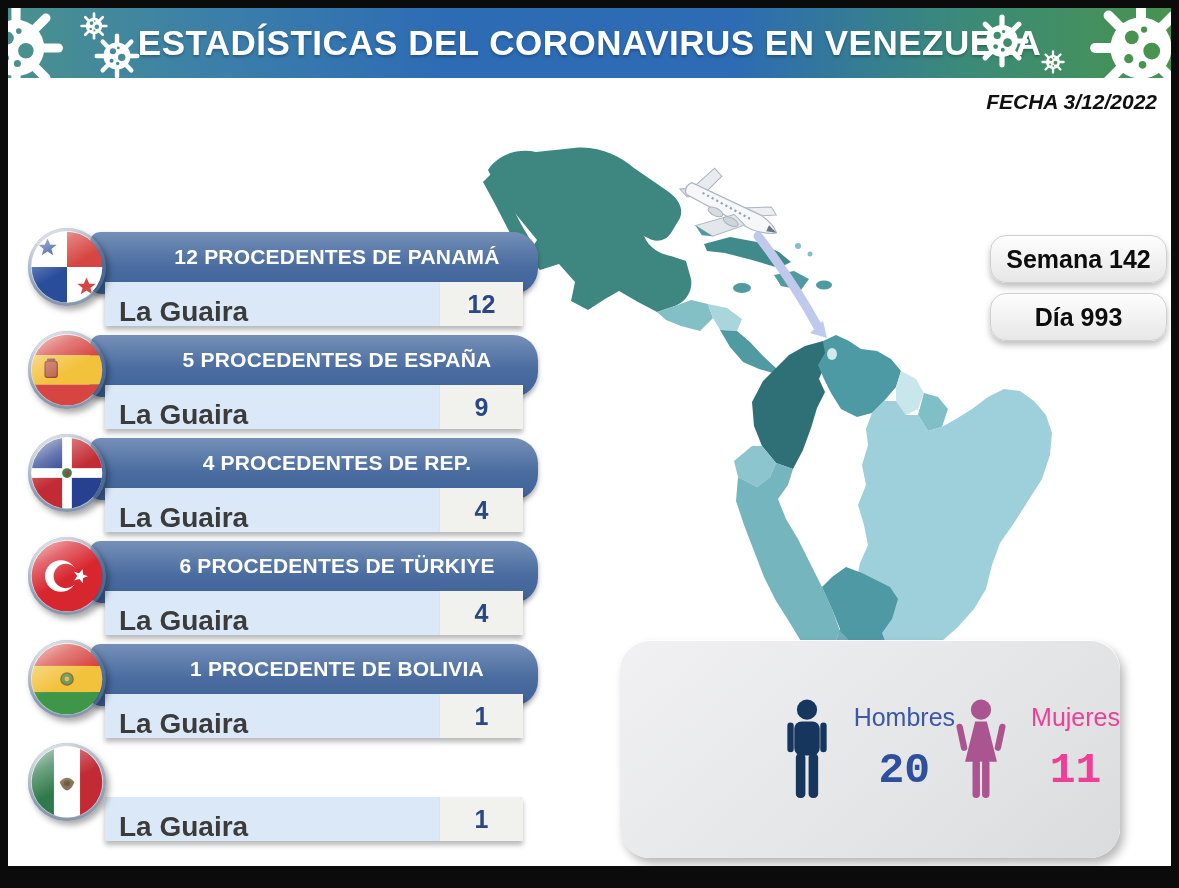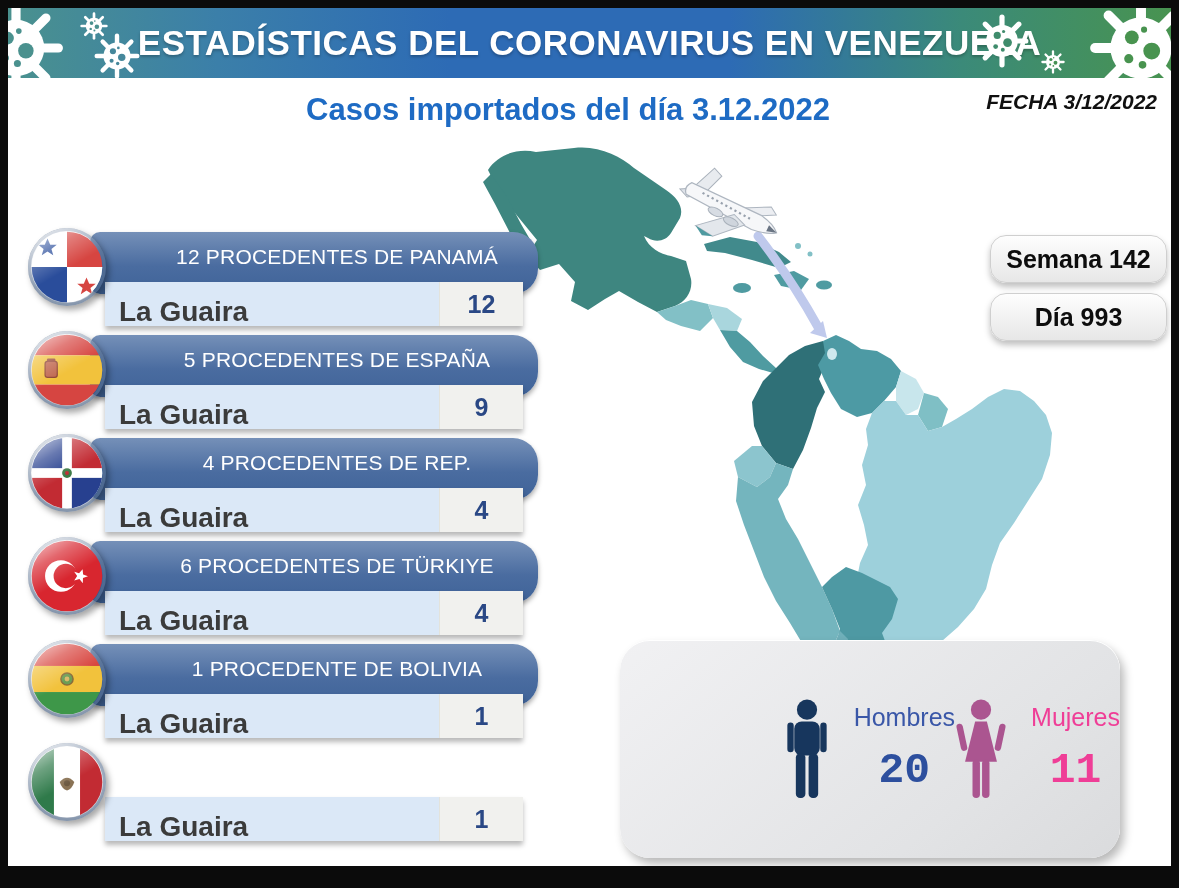--- a/index.html
+++ b/index.html
@@ -29,21 +29,21 @@
   #pill-week{top:227px}#pill-day{top:285px}
 
   
   .map{position:absolute;left:472px;top:132px;width:580px;height:620px;z-index:1;}
 
   
   .origin-row{position:absolute;left:20px;width:540px;height:96px;z-index:3;}
   .origin-row .bar{position:absolute;left:62px;top:0;width:448px;height:62px;box-sizing:border-box;
     background:linear-gradient(180deg,#7590b8 0%,#4a6ca0 55%,#3f6398 100%);
     border-radius:10px 25px 25px 10px;box-shadow:0 3px 5px rgba(0,0,0,.35);
-    color:#fff;font-weight:normal;font-size:21px;text-align:center;line-height:50px;padding-left:46px;letter-spacing:.2px;}
+    color:#fff;font-weight:bold;font-size:21px;text-align:center;line-height:50px;padding-left:46px;letter-spacing:.2px;}
   .origin-row .subrow{position:absolute;left:77px;top:50px;width:418px;height:44px;background:#dbe8f7;
     box-shadow:0 4px 5px rgba(0,0,0,.28);}
   .subrow .city{position:absolute;left:14px;top:8px;line-height:44px;font-size:28px;font-weight:bold;color:#3b3b3b;}
   .subrow .count{position:absolute;right:0;top:0;width:84px;height:44px;background:#f1f1ee;border-left:1px solid #e3e3dc;
     box-sizing:border-box;text-align:center;line-height:44px;font-size:25px;font-weight:bold;color:#2a4885;}
   .flag{position:absolute;left:0;top:-4px;width:78px;height:78px;border-radius:50%;overflow:hidden;
     box-shadow:inset 0 0 0 3px rgba(96,118,149,.55),inset 0 -6px 10px rgba(10,40,80,.35),3px 4px 6px rgba(0,0,0,.35);}
   .flag svg{position:absolute;inset:0;width:100%;height:100%;}
   .flag::after{content:"";position:absolute;inset:0;border-radius:50%;
     background:linear-gradient(150deg,rgba(255,255,255,.85) 0%,rgba(255,255,255,.3) 28%,rgba(255,255,255,0) 52%);}
@@ -101,21 +101,20 @@
     </svg>
     <h1>ESTADÍSTICAS DEL CORONAVIRUS EN VENEZUELA</h1>
     <svg class="virus-right" viewBox="0 0 230 70">
       <use href="#virusSym" x="34" y="6" width="54" height="54" style="color:#3f8c6c"></use>
       <use href="#virusSym" x="100" y="42" width="24" height="24" style="color:#459154"></use>
       <use href="#virusSym" x="148" y="-12" width="104" height="104" style="color:#48934f"></use>
     </svg>
   </div>
 
   <div class="fecha">FECHA 3/12/2022</div>
-  <div class="title">Casos importados del día 3.12.2022</div>
 
   <div class="pill" id="pill-week">Semana 142</div>
   <div class="pill" id="pill-day">Día 993</div>
 
   <svg class="map" viewBox="0 0 580 620">
     <path fill="#3E8680" d="M8,30 C18,14 38,8 56,12 L94,8 C118,5 140,16 154,28 L186,50 C198,58 204,68 200,78 L191,93 C186,101 176,103 168,98 L164,96 C169,108 180,114 191,116 L206,121 L211,139 C213,151 206,162 195,166 L177,172 L158,162 L139,151 L125,159 L108,170 L91,161 L95,142 L79,124 L60,130 L47,116 L57,100 L39,78 L21,56 Z"></path>
     <path fill="#3E8680" d="M11,34 L27,57 L41,84 L55,108 L47,117 L30,93 L15,64 L3,42 Z"></path>
     <path fill="#82C0C6" d="M177,172 L195,166 L211,160 L228,164 L233,178 L220,191 L201,186 L186,180 Z"></path>
     <path fill="#A9D6DD" d="M228,164 L247,168 L262,179 L257,191 L240,190 L233,178 Z"></path>
     <path fill="#4F9BA1" d="M240,190 L257,191 L270,202 L283,216 L296,228 L307,238 L300,248 L288,242 L293,233 L279,229 L263,222 L250,207 Z"></path>

